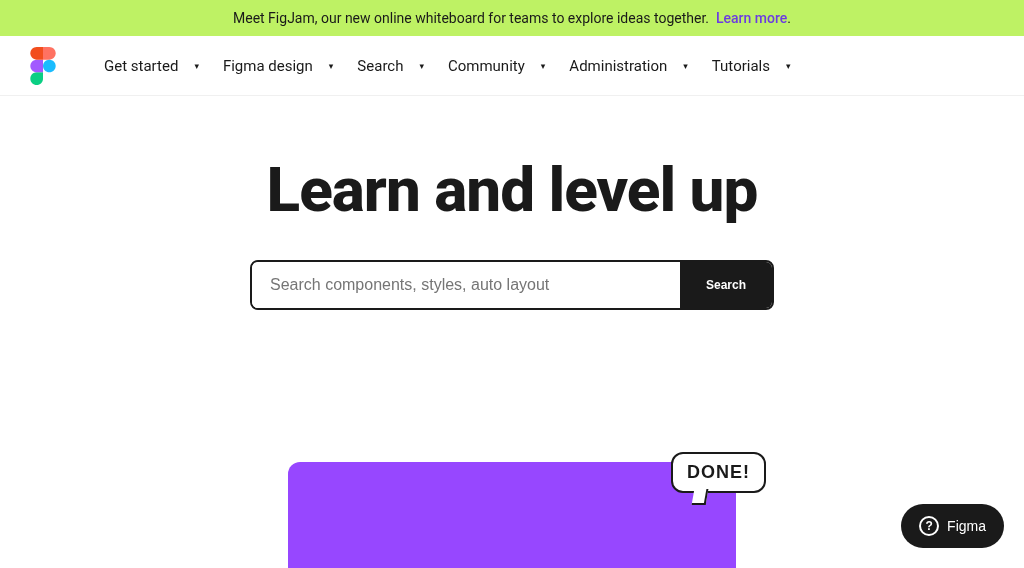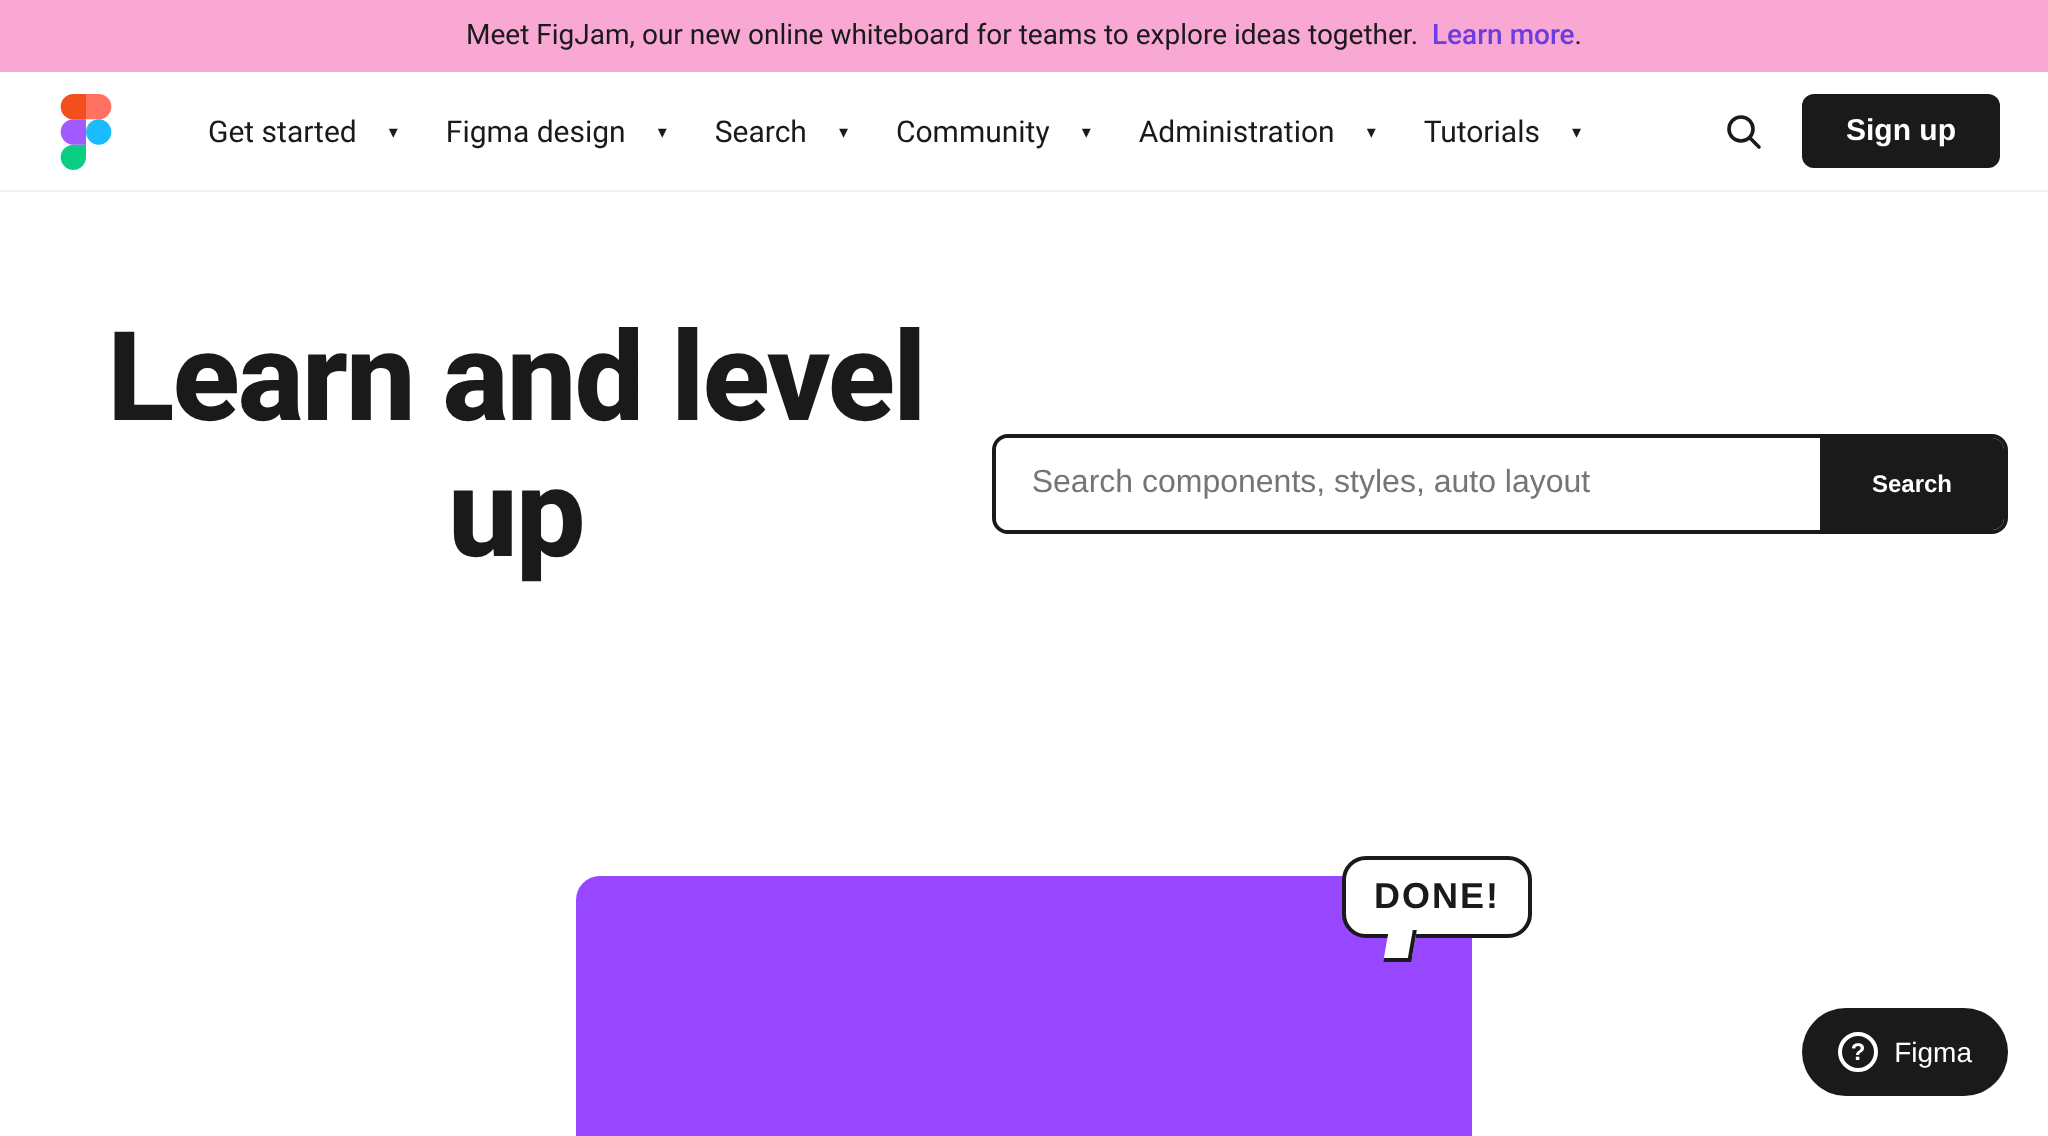--- a/index.html
+++ b/index.html
@@ -11,21 +11,21 @@
     body {
       font-family: -apple-system, BlinkMacSystemFont, 'Segoe UI', Roboto, sans-serif;
       width: 1024px;
       height: 568px;
       overflow: hidden;
       background: #fff;
     }
 
     
     .announcement-bar {
-      background: #f9a8d4;
+      background: #bef264;
       text-align: center;
       padding: 10px 20px;
       font-size: 14px;
       color: #1a1a1a;
     }
 
     .announcement-bar a {
       color: #6c3ce1;
       text-decoration: none;
       font-weight: 500;
@@ -103,21 +103,21 @@
       font-size: 15px;
       font-weight: 600;
       cursor: pointer;
       white-space: nowrap;
     }
 
     
     .hero {
       background: #fff;
       display: flex;
-      flex-direction: row;
+      flex-direction: column;
       align-items: center;
       justify-content: center;
       padding: 60px 20px 50px;
     }
 
     .hero-title {
       font-size: 62px;
       font-weight: 800;
       color: #1a1a1a;
       text-align: center;
@@ -151,21 +151,21 @@
       padding: 14px 26px;
       font-size: 12px;
       font-weight: 600;
       cursor: pointer;
       white-space: nowrap;
     }
 
     
     .bottom-section {
       background: #9747ff;
-      height: 130px;
+      height: 106px;
       margin: 0 144px;
       border-radius: 12px 12px 0 0;
       position: relative;
       overflow: visible;
     }
 
     
     .done-bubble {
       position: absolute;
       right: -30px;
@@ -273,29 +273,20 @@
       <div class="nav-link">
         <span>Administration</span>
         <span class="chevron">▾</span>
       </div>
       <div class="nav-link">
         <span>Tutorials</span>
         <span class="chevron">▾</span>
       </div>
     </div>
 
-    <div class="nav-actions">
-      <button class="search-icon-btn">
-        <svg width="18" height="18" viewBox="0 0 18 18" fill="none">
-          <circle cx="7.5" cy="7.5" r="6" stroke="#1a1a1a" stroke-width="1.8"></circle>
-          <path d="M12 12L16.5 16.5" stroke="#1a1a1a" stroke-width="1.8" stroke-linecap="round"></path>
-        </svg>
-      </button>
-      <button class="signup-btn">Sign up</button>
-    </div>
   </nav>
 
   <section class="hero">
     <h1 class="hero-title">Learn and level up</h1>
     <div class="search-bar-container">
       <input class="search-input" type="text" placeholder="Search components, styles, auto layout" style="">
       <button class="search-btn">Search</button>
     </div>
   </section>
 

